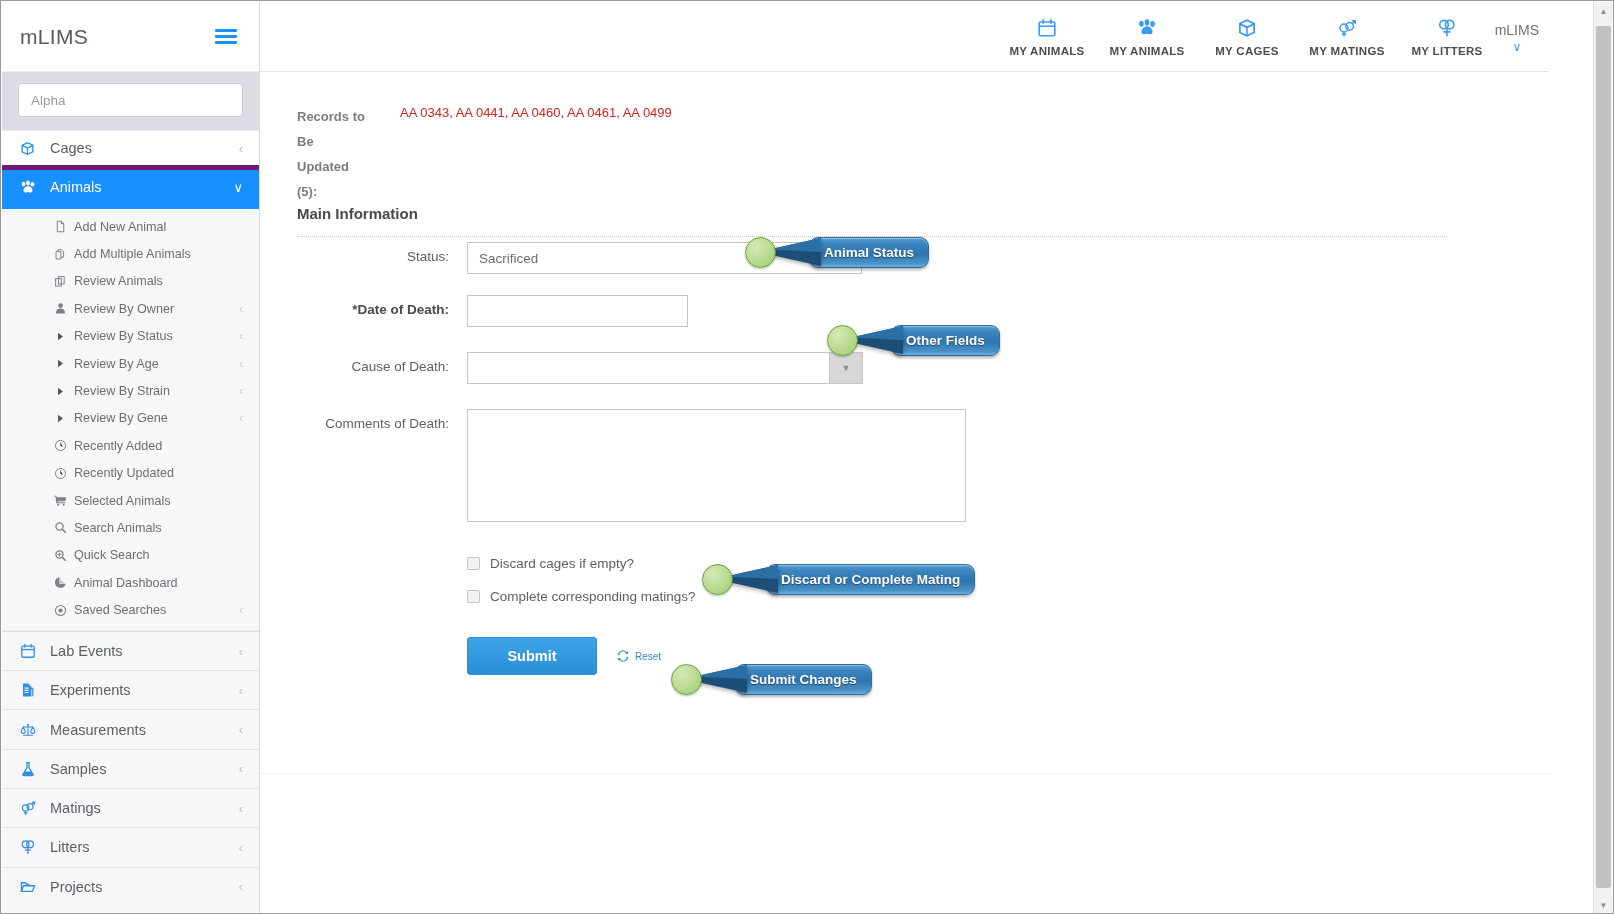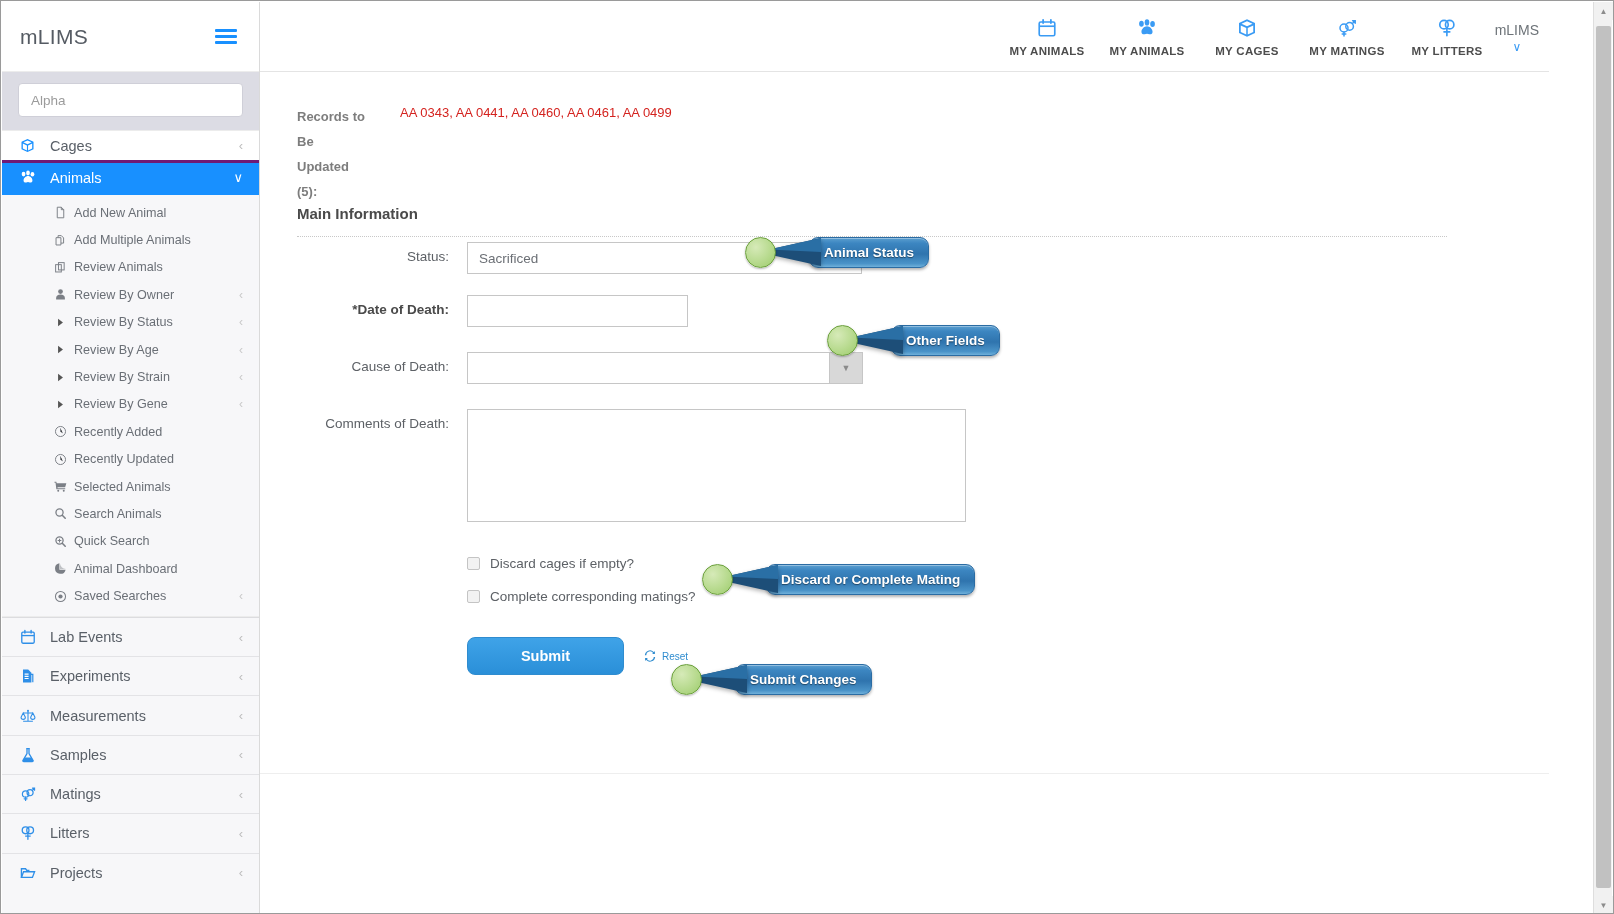--- a/index.html
+++ b/index.html
@@ -51,24 +51,24 @@
     border: 1px solid #cfcfd8; border-radius: 4px;
     background: #fff; padding: 0 12px;
     font-size: 13.5px; color: #555; outline: none;
     font-family: "Liberation Sans", sans-serif;
   }
   .search-input::placeholder { color: #9b9b9b; }
 
   .nav-group { border-top: 1px solid #ececec; }
   .nav-top {
     display: flex; align-items: center;
-    height: 32px; padding: 0 16px 0 18px;
+    height: 39px; padding: 0 16px 0 18px;
     font-size: 14.5px; color: #5a6068;
     cursor: pointer; background: #ffffff;
-    border-bottom: 3px solid #701a75;
+    border-bottom: 5px solid #701a75;
   }
   .nav-top.active { background: #1890ff; color: #ffffff; border-bottom-color: #1890ff; }
   .nav-top .nico {
     width: 22px; color: #1890ff; font-size: 14px;
     display: inline-flex; align-items: center; justify-content: flex-start;
   }
   .nav-top.active .nico { color: #ffffff; }
   .nav-top .ntxt { flex: 1; padding-left: 8px; }
   .nav-top .ncaret { color: #bdbdbd; font-size: 13px; }
   .nav-top.active .ncaret { color: #ffffff; }
@@ -188,23 +188,23 @@
 
   .cbrow { display: flex; align-items: center; }
   .cbox {
     width: 13px; height: 13px; border: 1px solid #c4c4c4;
     background: #f2f2f2; border-radius: 2px; margin-right: 10px;
     cursor: pointer; flex: none;
   }
   .cblabel { font-size: 13.5px; color: #5d6166; }
 
   .btn-submit {
-    width: 157px; height: 38px;
+    width: 130px; height: 38px;
     background: linear-gradient(#3fa3e8, #2a8fd8);
-    border: 1px solid #2f8ccf; border-radius: 8px;
+    border: 1px solid #2f8ccf; border-radius: 3px;
     color: #ffffff; font-size: 14.5px; font-weight: bold;
     cursor: pointer; font-family: "Liberation Sans", sans-serif;
   }
   .btn-reset {
     display: inline-flex; align-items: center; gap: 5px;
     margin-left: 19px; font-size: 10px; color: #2f8ccf;
     cursor: pointer; text-decoration: none;
   }
 
   

